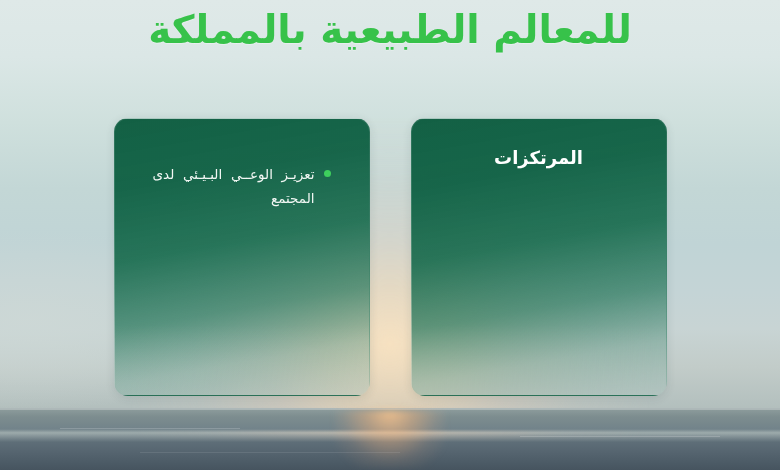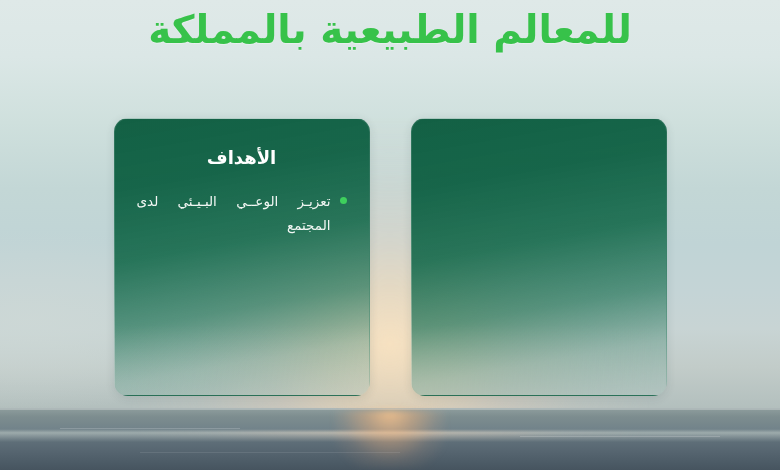--- a/index.html
+++ b/index.html
@@ -162,21 +162,21 @@
   .card-title {
     color: #ffffff;
     font-size: 18px;
     font-weight: bold;
     text-align: center;
     margin: 0 0 22px 0;
     letter-spacing: 0px;
   }
   .bullet-list {
     list-style: none;
-    margin: 0;
+    margin: 16px;
     padding: 0;
   }
   .bullet-item {
     display: flex;
     flex-direction: row;
     align-items: flex-start;
     margin-bottom: 18px;
   }
   .bullet-dot {
     flex: 0 0 auto;
@@ -221,27 +221,27 @@
   <div class="bg-sea-streak" style="left:520px; top:436px; width:200px;"></div>
   <div class="bg-sea-streak" style="left:140px; top:452px; width:260px; opacity:0.5;"></div>
 
   <div class="title-wrap">
     <div class="title">للمعالم الطبيعية بالمملكة</div>
   </div>
 
   <div class="cards">
 
     <div class="card">
+      <div class="card-title">المرتكزات</div>
       <ul class="bullet-list">
       </ul>
       <div class="card-fade"></div>
     </div>
 
     <div class="card">
-      <div class="card-title">الأهداف</div>
       <ul class="bullet-list">
         <li class="bullet-item">
           <span class="bullet-dot"></span>
           <span class="bullet-text">تعزيـز الوعــي البـيـئي لدى المجتمع</span>
         </li>
       </ul>
       <div class="card-fade"></div>
     </div>
 
   </div>

